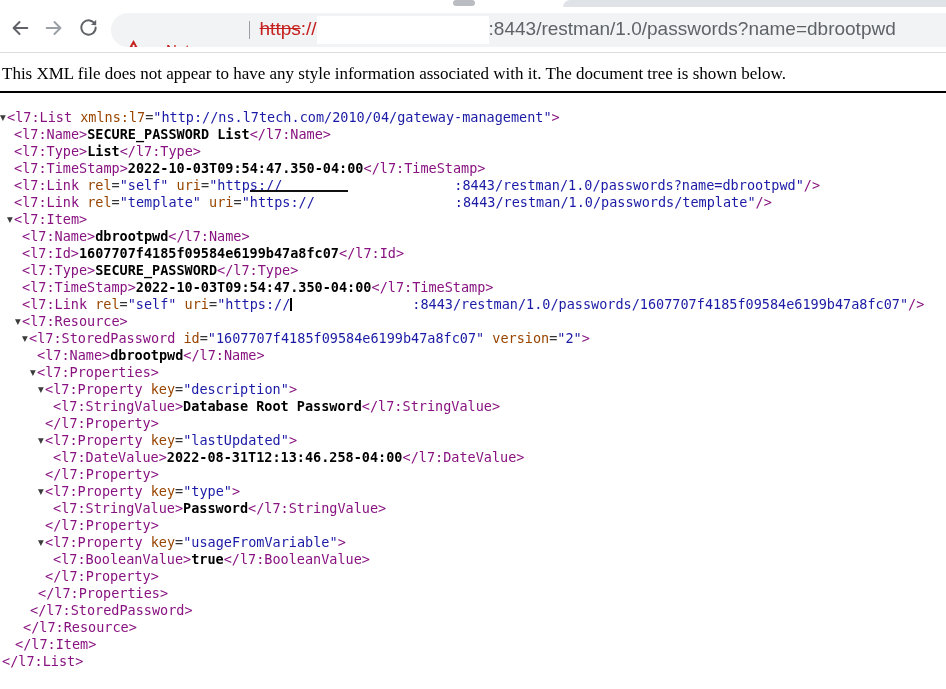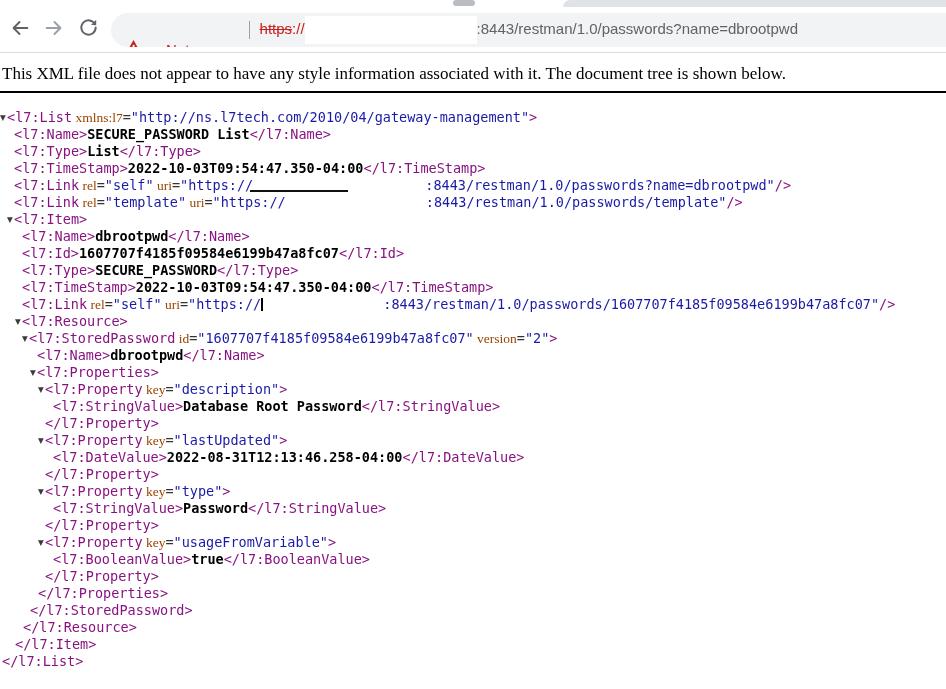--- a/index.html
+++ b/index.html
@@ -25,21 +25,21 @@
   .navbtn:first-child { margin-left:3px; }
   .addressbar {
     margin-left:6px; height:34px; flex:1 1 auto;
     background:#f1f3f4; border-radius:17px 0 0 17px;
     display:flex; align-items:center; padding-left:14px;
     overflow:hidden; white-space:nowrap;
   }
   .badge { display:flex; align-items:center; gap:24px;margin-top:39px; }
   .not-secure-label { color:var(--red); font-size:15px; }
   .chip-divider { width:1px; height:18px; background:#9aa0a6; margin:0 10px; }
-  .url-text { font-size:15px; color:var(--urlgray); }
+  .url-text { font-size:19px; color:var(--urlgray); }
   .url-scheme { color:var(--red); text-decoration:line-through; }
   .url-sep { color:var(--red); }
   .url-redaction { display:inline-block; width:172px; height:28px;
     background:#fff; vertical-align:middle; }
   
   .notice {
     position:absolute; top:62px; left:0; right:0;
     font-family:"Liberation Serif", serif; font-size:17px; color:#000;
     padding:2px 0 7px 2px; border-bottom:2px solid #000;
   }
@@ -47,21 +47,21 @@
   .xml-tree {
     position:absolute; top:109px; left:0; right:0;
     font-family:"DejaVu Sans Mono", monospace;
     font-size:13.5px; line-height:17px; white-space:pre;
   }
   .xline { height:17px; }
   .arrow { display:inline-block; width:7px; margin-left:-7px;
     font-size:7.5px; color:#3b3b3b; vertical-align:2px;
     font-family:"DejaVu Sans", sans-serif; }
   .seg-tag   { color:var(--tag); }
-  .seg-attr  { color:var(--attr);font-family:Liberation Serif, serif; }
+  .seg-attr  { color:var(--attr); }
   .seg-punct { color:#333; }
   .seg-val   { color:var(--val); }
   .seg-text  { color:#000; font-weight:bold; }
   .gap { display:inline-block; height:1px; }
   .caret { display:inline-block; width:2px; height:13px; background:#000;
     vertical-align:-2px; }
   .redact-mark { position:absolute; background:#101010; }
 </style>
 </head>
 <body>

